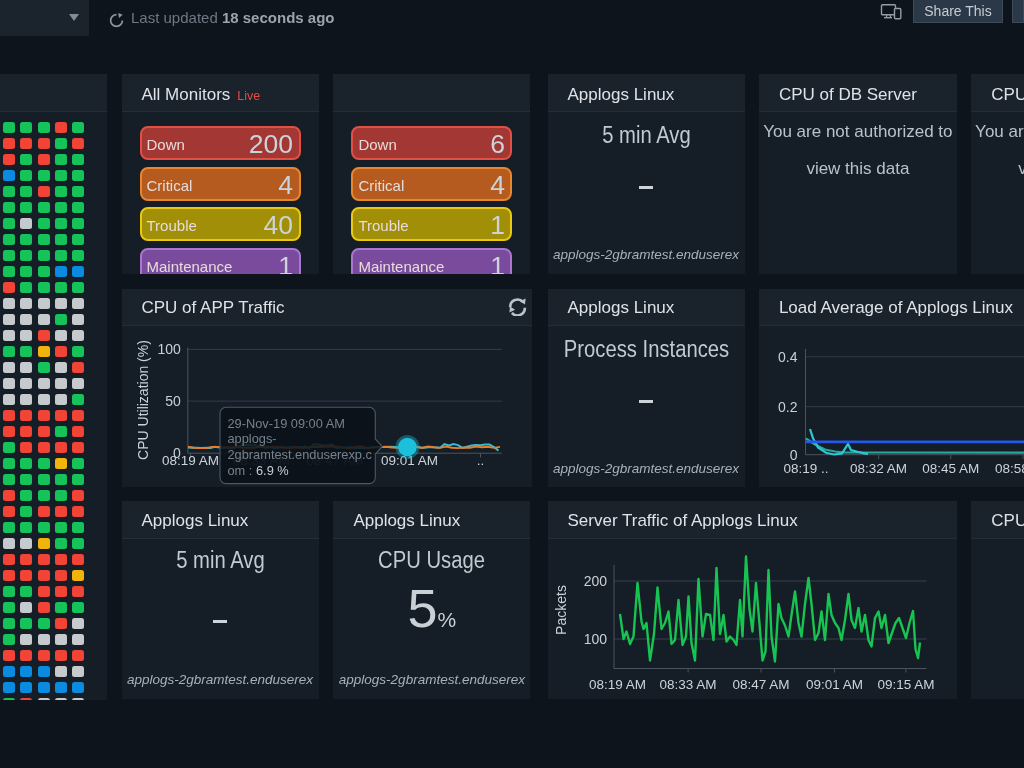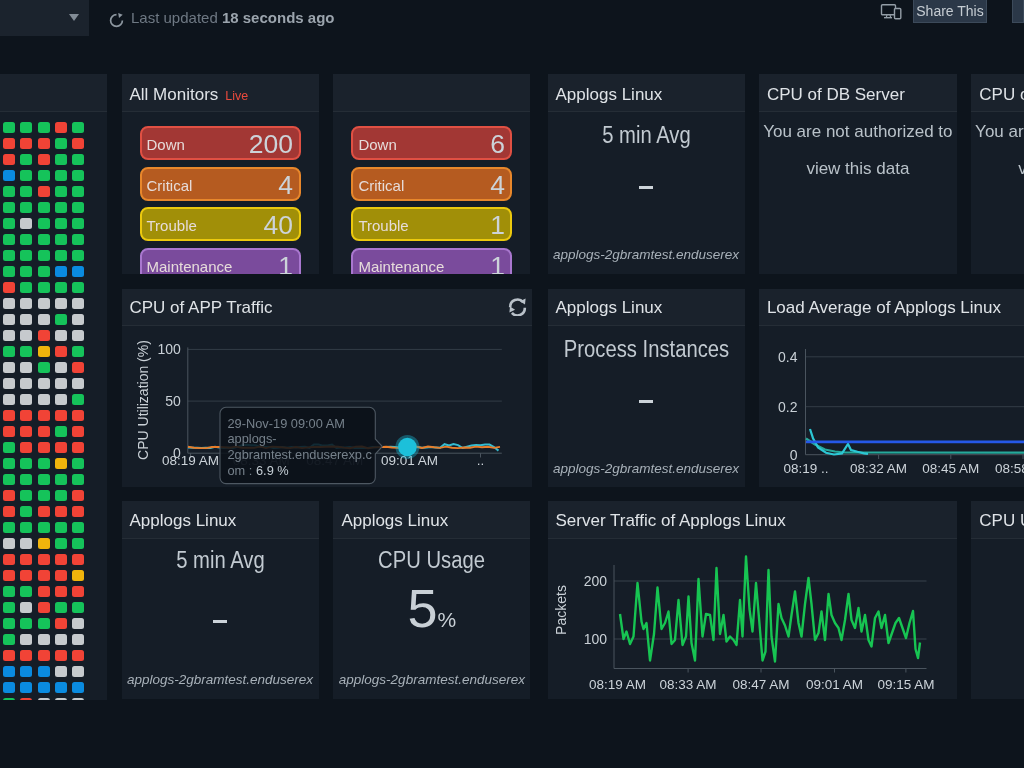--- a/index.html
+++ b/index.html
@@ -1,21 +1,21 @@
 <!DOCTYPE html>
 <html><head>
 <meta charset="utf-8">
 <style>
   html,body{margin:0;padding:0;}
   body{width:1024px;height:768px;background:#0d141c;overflow:hidden;position:relative;
        font-family:"Liberation Sans", sans-serif;}
   .card{position:absolute;background:#151d27;}
   .hdr{position:absolute;left:0;top:0;right:0;height:37px;background:#1a222c;
        border-bottom:1px solid rgba(255,255,255,0.05);}
-  .ttl{position:absolute;left:8px;top:1.5px;line-height:37px;font-size:17px;color:#dfe3e7;white-space:nowrap;}
+  .ttl{position:absolute;left:20px;top:1.5px;line-height:37px;font-size:17px;color:#dfe3e7;white-space:nowrap;}
   .live{color:#ea4a3d;font-size:12.5px;margin-left:7px;}
   .sbtn{position:absolute;left:18px;width:161px;height:34px;border-radius:8px;border:2px solid;box-sizing:border-box;}
   .sbtn .lab{position:absolute;left:5px;top:0;line-height:33px;font-size:15px;color:#e6dcda;}
   .sbtn .num{position:absolute;right:5.5px;top:0;line-height:32px;font-size:26.5px;color:#ccd3d9;}
   .bigtxt{position:absolute;left:0;width:100%;text-align:center;font-size:23px;color:#c2cad1;transform:scaleX(0.88);}
   .dash{position:absolute;left:50%;margin-left:-7px;width:14px;height:3px;background:#ccd3d9;}
   .bottxt{position:absolute;left:0;width:100%;text-align:center;font-size:13.5px;color:#a8b1b9;white-space:nowrap;font-style:italic;}
   .xlab{fill:#ccd3d9;font-size:13.5px;font-family:"Liberation Sans",sans-serif;}
   .xlabdim{fill:#57616b;font-size:13.5px;font-family:"Liberation Sans",sans-serif;}
   .ylab{fill:#c9d0d6;font-size:14px;font-family:"Liberation Sans",sans-serif;}
@@ -30,21 +30,21 @@
   <path d="M7.5 1.6 A5.9 5.9 0 1 0 13.4 7.5" fill="none" stroke="#8d97a0" stroke-width="1.7"></path>
   <path d="M9.2 0 L13.7 1.8 L10 5 Z" fill="#8d97a0"></path>
 </svg>
 <div style="position:absolute;left:131px;top:9px;font-size:15px;color:#6e7883;">Last updated <b style="color:#9ba4ad;">18 seconds ago</b></div>
 <svg style="position:absolute;left:880px;top:4px;" width="22" height="16" viewBox="0 0 22 16">
   <rect x="1.5" y="0.8" width="14" height="10" rx="1" fill="none" stroke="#939da6" stroke-width="1.4"></rect>
   <path d="M4 13.7 H12" stroke="#939da6" stroke-width="1.4"></path>
   <path d="M7 11 L6.2 13.7 M10 11 L10.8 13.7" stroke="#939da6" stroke-width="1.2"></path>
   <rect x="14.5" y="4.5" width="6.3" height="10.3" rx="1" fill="#0d141c" stroke="#939da6" stroke-width="1.4"></rect>
 </svg>
-<div style="position:absolute;left:913px;top:0;width:74px;height:23px;background:#2b3848;border:1px solid #3c4a5a;border-top:none;box-sizing:border-box;text-align:center;line-height:22px;font-size:14px;color:#c5ccd2;">Share This</div>
+<div style="position:absolute;left:913px;top:0;width:90px;height:23px;background:#2b3848;border:1px solid #3c4a5a;border-top:none;box-sizing:border-box;text-align:center;line-height:22px;font-size:14px;color:#c5ccd2;">Share This</div>
 <div style="position:absolute;left:1012px;top:0;width:12px;height:23px;background:#2b3848;border:1px solid #3c4a5a;border-top:none;box-sizing:border-box;"></div>
 
 <div class="card" style="left:-80px;top:74px;width:187px;height:626px;overflow:hidden;">
   <div class="hdr"></div>
   <div id="grid" style="position:absolute;left:83px;top:48px;">
       <div style="position:absolute;left:0.0px;top:0px;width:12px;height:11px;border-radius:2.5px;background:#15c35a;"></div>
       <div style="position:absolute;left:17.3px;top:0px;width:12px;height:11px;border-radius:2.5px;background:#15c35a;"></div>
       <div style="position:absolute;left:34.6px;top:0px;width:12px;height:11px;border-radius:2.5px;background:#15c35a;"></div>
       <div style="position:absolute;left:51.9px;top:0px;width:12px;height:11px;border-radius:2.5px;background:#f14336;"></div>
       <div style="position:absolute;left:69.2px;top:0px;width:12px;height:11px;border-radius:2.5px;background:#15c35a;"></div>

